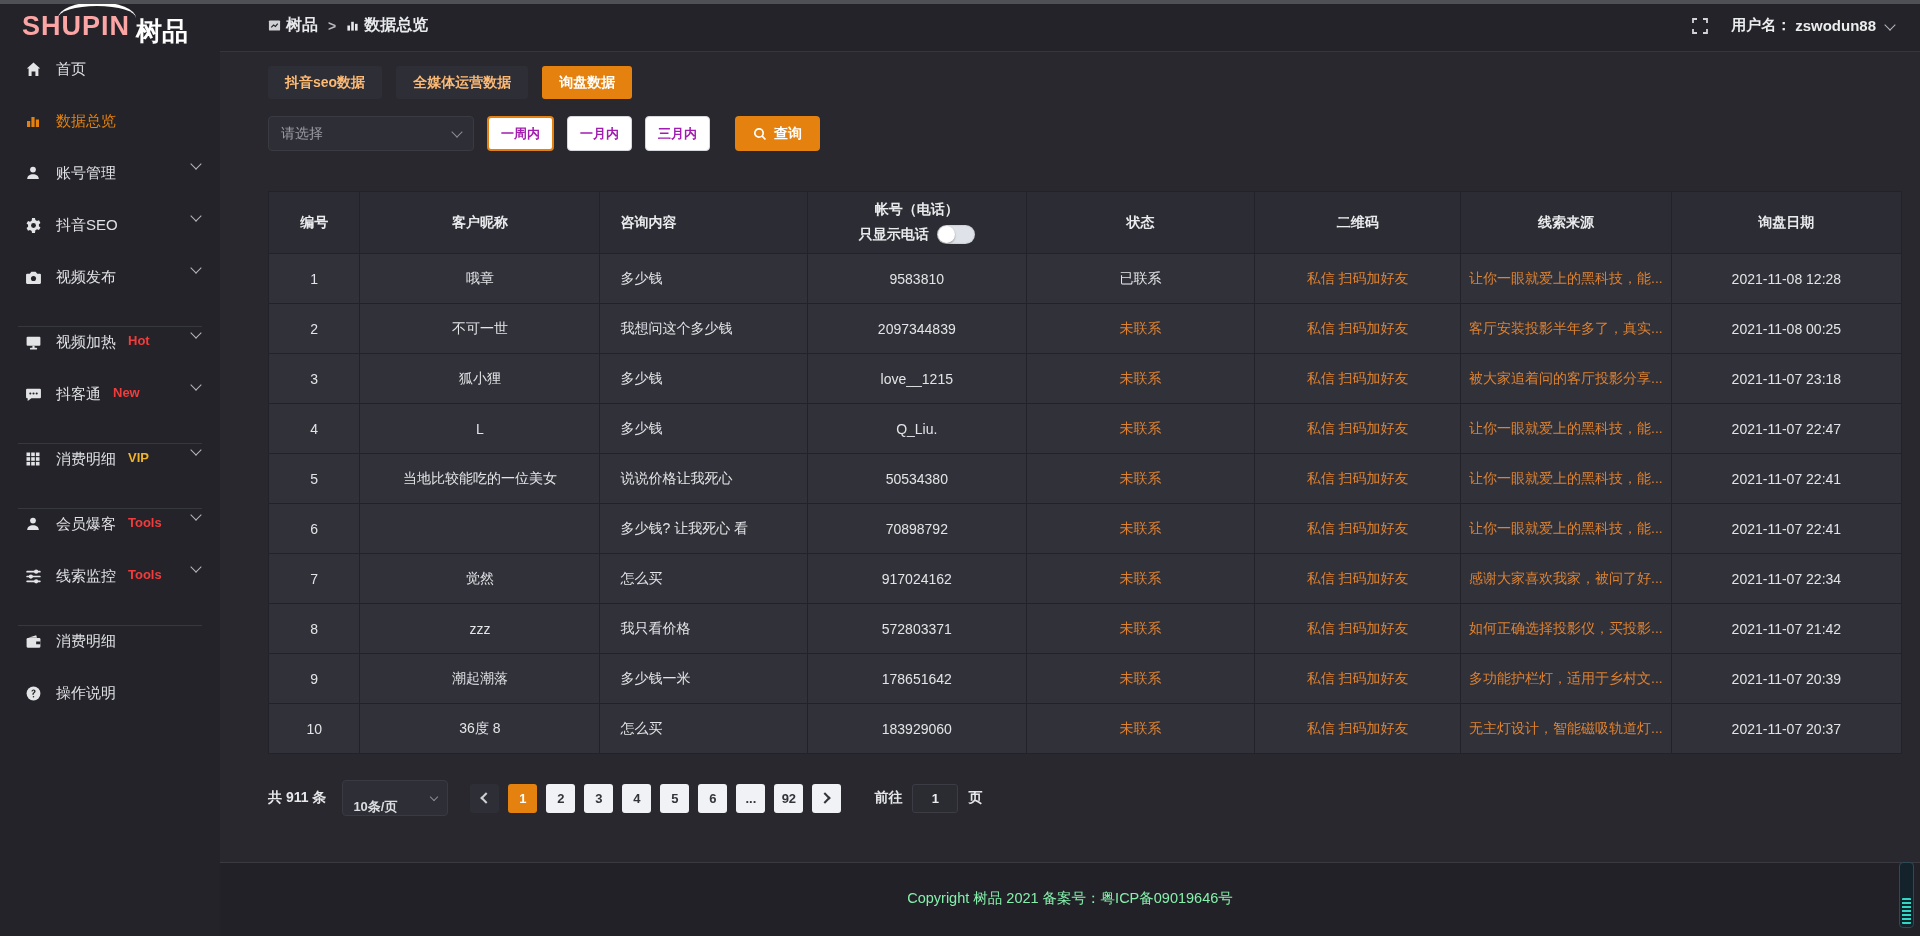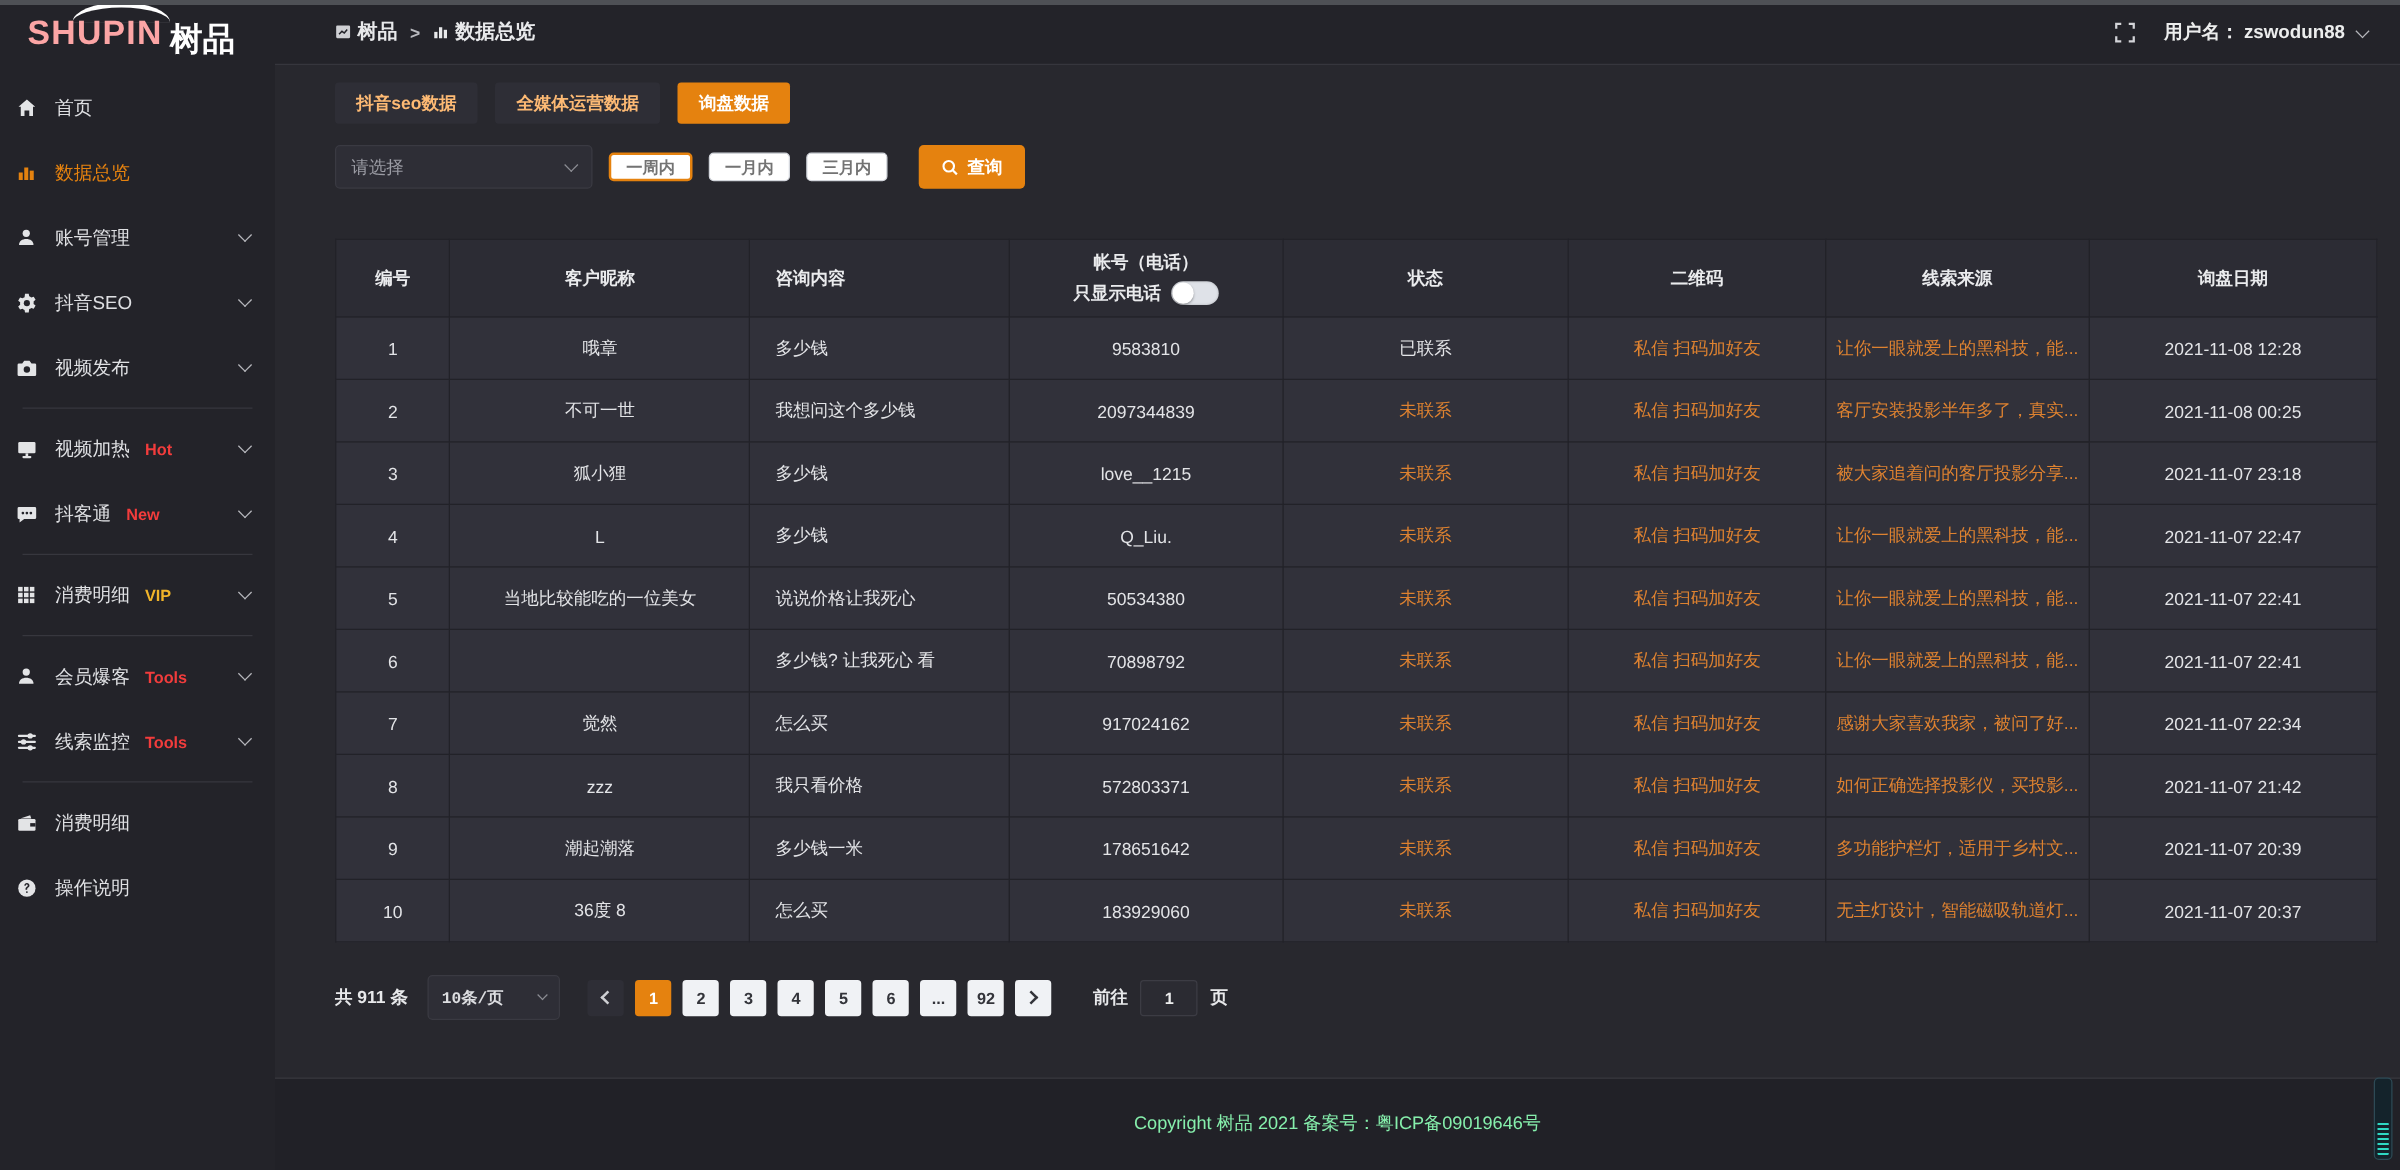--- a/index.html
+++ b/index.html
@@ -7,21 +7,21 @@
   .app { position:relative; width:1920px; height:936px; display:flex; overflow:hidden; background:#28282e; }
   .top-strip { position:absolute; top:0; left:0; width:100%; height:4px; background:#4e5055; z-index:30; }
 
   
   .sidebar { width:220px; height:100%; background:#232329; flex-shrink:0; display:flex; flex-direction:column; z-index:10; }
   .logo { height:52px; display:flex; align-items:center; padding-left:22px; gap:6px; position:relative; }
   .logo-en { color:#fca5a5; font-size:27px; font-weight:800; letter-spacing:1px; position:relative; }
   .logo-arc { position:absolute; top:2px; left:58px; width:78px; height:16px; border-top:4px solid #fff; border-radius:50% 50% 0 0 / 100% 100% 0 0; }
   .logo-cn { color:#fff; font-size:26px; font-weight:800; margin-top:10px; }
   .nav { flex:1; padding-top:8px; }
-  .nav-item { height:52px; display:flex; align-items:center; padding:0 20px 0 12px; color:#dfe0e3; font-size:15px; cursor:pointer; }
+  .nav-item { height:52px; display:flex; padding:0 20px 0 24px; color:#dfe0e3; font-size:15px; cursor:pointer; }
   .nav-item .ic { width:18px; height:18px; margin-right:14px; display:flex; align-items:center; justify-content:center; color:#e3e4e6; flex-shrink:0; }
   .nav-item.active { color:#e5820f; }
   .nav-item.active .ic { color:#e5820f; }
   .nav-label { flex:0 0 auto; }
   .badge { font-size:13px; font-weight:700; margin-left:12px; }
   .badge.red { color:#f23c3c; }
   .badge.vip { color:#f0b42a; }
   .spacer { flex:1; }
   .chev { width:8px; height:8px; border-right:1.6px solid #b6b7bc; border-bottom:1.6px solid #b6b7bc; transform:rotate(45deg); margin-top:-4px; flex-shrink:0; }
   .nav-divider { height:1px; background:#37373e; margin:6px 18px; }
@@ -41,21 +41,21 @@
 
   
   .tabs { display:flex; gap:14px; }
   .tab { height:33px; padding:0 17px; border-radius:3px; background:#2e2e36; color:#fdba74; font-size:14px; font-weight:700; display:flex; align-items:center; cursor:pointer; }
   .tab.active { background:#e5820f; color:#fff; }
 
   
   .filters { display:flex; align-items:center; margin-top:17px; gap:13px; }
   .select { width:206px; height:35px; background:#2e2e36; border:1px solid #3a3a42; border-radius:4px; display:flex; align-items:center; padding:0 12px; color:#9b9ca4; font-size:14px; cursor:pointer; }
   .select .chev { margin-left:auto; border-color:#8c8d94; }
-  .range-btn { height:23px; min-width:64px; padding:0 12px; background:#fff; border:1px solid #d4d7dd; border-radius:4px; color:#737373; font-size:13px; font-weight:700; display:flex; align-items:center; justify-content:center; cursor:pointer; }
+  .range-btn { height:35px; min-width:64px; padding:0 12px; background:#fff; border:1px solid #d4d7dd; border-radius:4px; color:#a21caf; font-size:13px; font-weight:700; display:flex; align-items:center; justify-content:center; cursor:pointer; }
   .range-btn.active { border:2px solid #e5820f; }
   .search-btn { height:35px; padding:0 18px; margin-left:12px; background:#e5820f; border-radius:4px; color:#fff; font-size:14px; font-weight:700; display:flex; align-items:center; gap:7px; cursor:pointer; }
 
   
   .table-wrap { margin-top:40px; }
   table { width:100%; border-collapse:collapse; table-layout:fixed; }
   th, td { border:1px solid #222228; background:#31313a; color:#e3e4e7; font-size:14px; text-align:center; vertical-align:middle; }
   thead th { background:#2c2c34; height:62px; font-weight:700; color:#eaebed; }
   tbody td { height:50px; }
   th.left, td.left { text-align:left; padding-left:20px; }
@@ -63,21 +63,21 @@
   .th-sub { display:flex; align-items:center; gap:8px; font-weight:700; }
   .toggle { width:38px; height:19px; background:#dfe2e8; border-radius:10px; position:relative; cursor:pointer; box-shadow:inset 0 0 2px rgba(0,0,0,.25); }
   .toggle-knob { position:absolute; left:1px; top:1px; width:17px; height:17px; border-radius:50%; background:#fff; box-shadow:0 1px 2px rgba(0,0,0,.35); }
   .t-orange { color:#de8230; }
   .t-link { color:#de8230; cursor:pointer; }
   td.ellip { overflow:hidden; white-space:nowrap; text-overflow:clip; }
 
   
   .pagination { display:flex; align-items:center; margin-top:26px; color:#e7e8ea; font-size:14px; }
   .pg-total { font-weight:700; margin-right:16px; }
-  .pg-size { width:106px; height:31px; background:#2e2e36; border:1px solid #3a3a42; border-radius:4px; display:flex; align-items:center; padding:17px 10px; color:#dcdde0; font-size:13px; font-weight:700; cursor:pointer; margin-right:22px;font-family:Liberation Mono, monospace; }
+  .pg-size { width:106px; height:31px; background:#2e2e36; border:1px solid #3a3a42; border-radius:4px; display:flex; padding:17px 10px; color:#dcdde0; font-size:13px; font-weight:700; cursor:pointer; margin-right:22px; }
   .pg-size .chev { margin-left:auto; width:6px; height:6px; border-color:#8c8d94; }
   .pg-btn { min-width:29px; height:29px; border-radius:3px; background:#f0f2f5; color:#33343a; font-size:13px; font-weight:700; display:flex; align-items:center; justify-content:center; margin-right:9px; cursor:pointer; }
   .pg-btn.dark { background:#2e2e36; color:#cfd0d4; }
   .pg-btn.active { background:#e5820f; color:#fff; }
   .pg-arrow { width:8px; height:8px; border-left:2px solid currentColor; border-bottom:2px solid currentColor; }
   .pg-arrow.prev { transform:rotate(45deg); margin-left:3px; }
   .pg-arrow.next { transform:rotate(-135deg); margin-right:3px; }
   .pg-goto { display:flex; align-items:center; gap:10px; margin-left:24px; font-weight:700; }
   .pg-input { width:46px; height:29px; background:#2b2b32; border:1px solid #3c3c44; border-radius:3px; color:#eceded; font-size:13px; text-align:center; display:flex; align-items:center; justify-content:center; }
 

